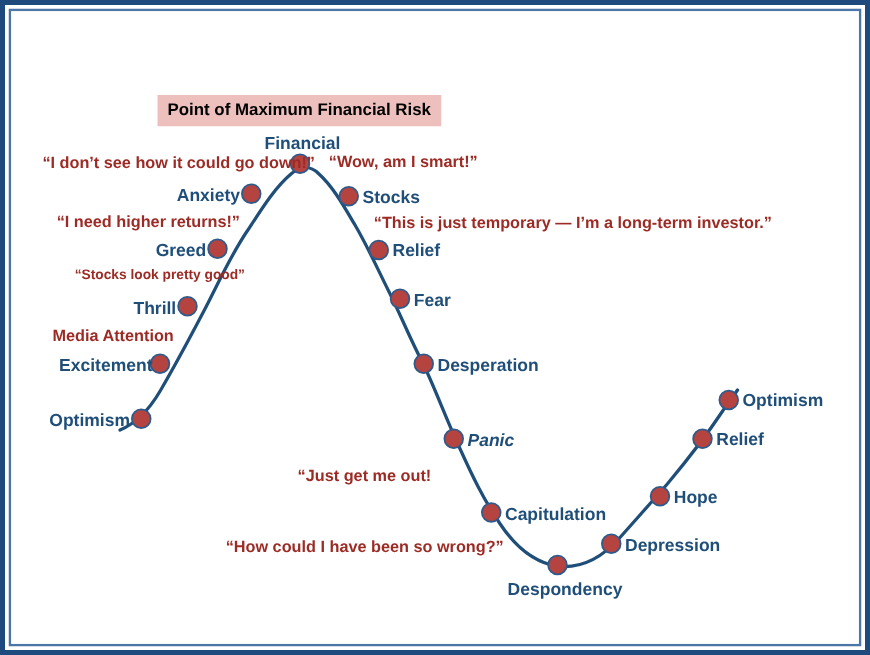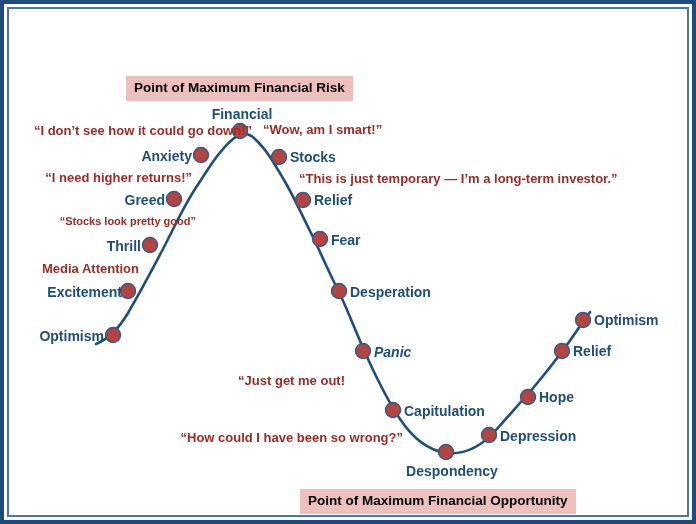--- a/index.html
+++ b/index.html
@@ -115,21 +115,20 @@
 
 <div id="canvas">
 
   <div class="frame-outer"></div>
   <div class="frame-mid"></div>
   <div class="frame-inner"></div>
   <div class="frame-inner2"></div>
 
 
   <div class="badge badge-risk">Point of Maximum Financial Risk</div>
-  <div class="badge badge-opportunity">Point of Maximum Financial Opportunity</div>
 
   <svg id="curve-layer" viewBox="0 0 696 524">
     <path id="cycle-path" fill="none" stroke="#1f4e79" stroke-width="2.6" stroke-linecap="round" stroke-linejoin="round" d="M 96 344 C 108 339, 118 330, 128 313 C 142 289, 152 270, 163 249 C 176 224, 185 203, 199 183 C 210 166, 220 150, 233 139 C 240 133, 248 132, 255 139 C 266 149, 274 163, 284 180 C 294 197, 301 213, 311 233 C 321 253, 328 271, 339 292 C 349 313, 356 333, 368 359 C 378 381, 386 398, 400 419 C 412 437, 427 450, 446 453 C 465 455, 481 447, 496 430 C 511 413, 521 402, 534 387 C 549 369, 562 353, 578 329 C 582 323, 586 318, 590 312"></path>
     <g id="dot-group">
         <circle cx="113" cy="335" r="7.5" fill="#b5433f" stroke="#2e5b8c" stroke-width="1.4"></circle>
         <circle cx="128" cy="291" r="7.5" fill="#b5433f" stroke="#2e5b8c" stroke-width="1.4"></circle>
         <circle cx="150" cy="245" r="7.5" fill="#b5433f" stroke="#2e5b8c" stroke-width="1.4"></circle>
         <circle cx="174" cy="199" r="7.5" fill="#b5433f" stroke="#2e5b8c" stroke-width="1.4"></circle>
         <circle cx="201" cy="155" r="7.5" fill="#b5433f" stroke="#2e5b8c" stroke-width="1.4"></circle>
         <circle cx="240" cy="131" r="7.5" fill="#b5433f" stroke="#2e5b8c" stroke-width="1.4"></circle>

